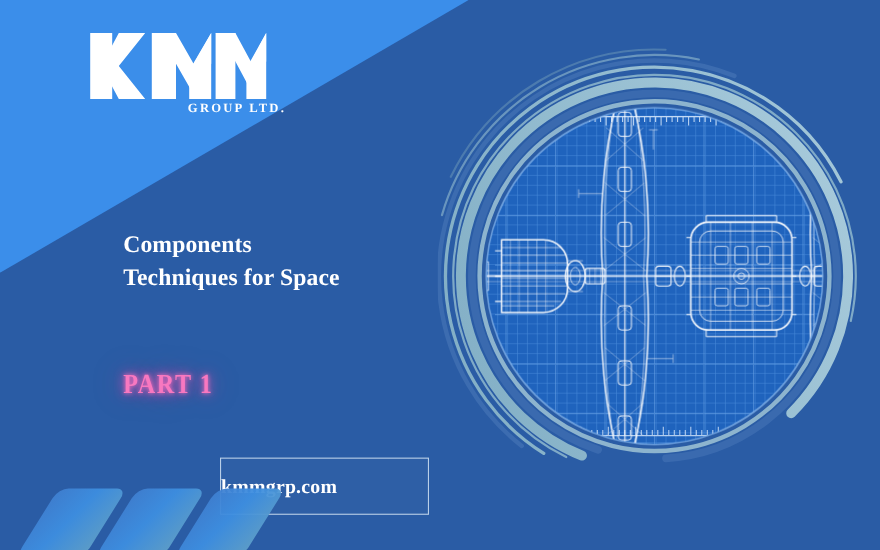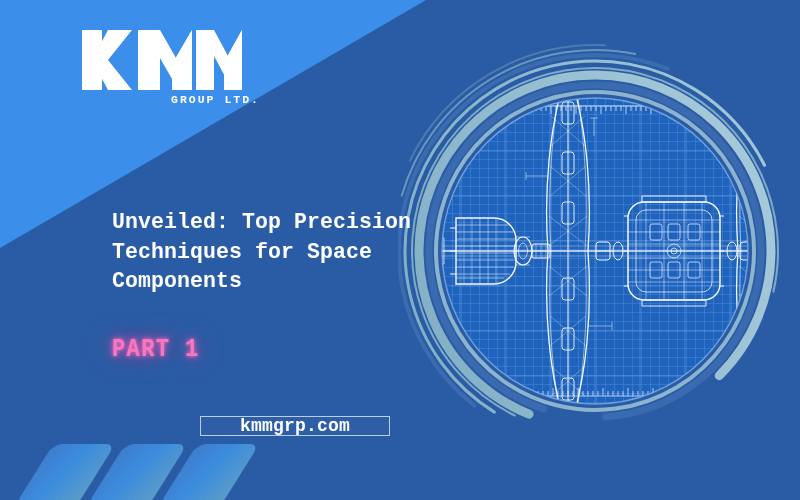--- a/index.html
+++ b/index.html
@@ -6,21 +6,21 @@
     margin: 0;
     padding: 0;
     background: #2a5ca5;
   }
   #stage {
     position: relative;
     width: 800px;
     height: 500px;
     overflow: hidden;
     background: #7f1d1d;
-    font-family: Liberation Mono, monospace;
+    font-family: Liberation Serif, serif;
     user-select: none;
   }
 
   
   .bg-dark {
     position: absolute;
     inset: 0;
     background: #2a5ca5;
   }
   .bg-light-wedge {
@@ -115,27 +115,27 @@
     transform: scaleX(.88);
     transform-origin: left center;
   }
 
   
   .url-box {
     position: absolute;
     left: 200px;
     top: 416px;
     width: 190px;
-    height: 20px;
+    height: 52px;
     box-sizing: border-box;
     border: 1.6px solid #b9cfe8;
     background: rgba(255,255,255,0.02);
     display: flex;
     align-items: center;
-    justify-content: center;
+    justify-content: flex-start;
   }
   .url-box span {
     color: #ffffff;
     font-size: 18px;
     font-weight: 700;
     letter-spacing: .2px;
   }
 </style>
 </head>
 <body>
@@ -387,23 +387,22 @@
 
         <polygon points="116,2 134,2 134,62 116,62"></polygon>
         <polygon points="116,2 134,2 148,28 162,2 162,28 148,54 134,28"></polygon>
         <polygon points="162,2 162,62 144,62 144,34"></polygon>
       </g>
     </svg>
     <div class="logo-sub">GROUP LTD.</div>
   </div>
 
   <div class="headline">
-    <span class="ln">Unveiled: Top Precision</span>
+    <span class="ln">Components</span>
     <span class="ln">Techniques for Space</span>
-    <span class="ln">Components</span>
   </div>
 
   <div class="part-badge">PART 1</div>
 
   <div class="url-box">
     <span>kmmgrp.com</span>
   </div>
 
   <div class="stripes">
     <div class="stripe s1"></div>

